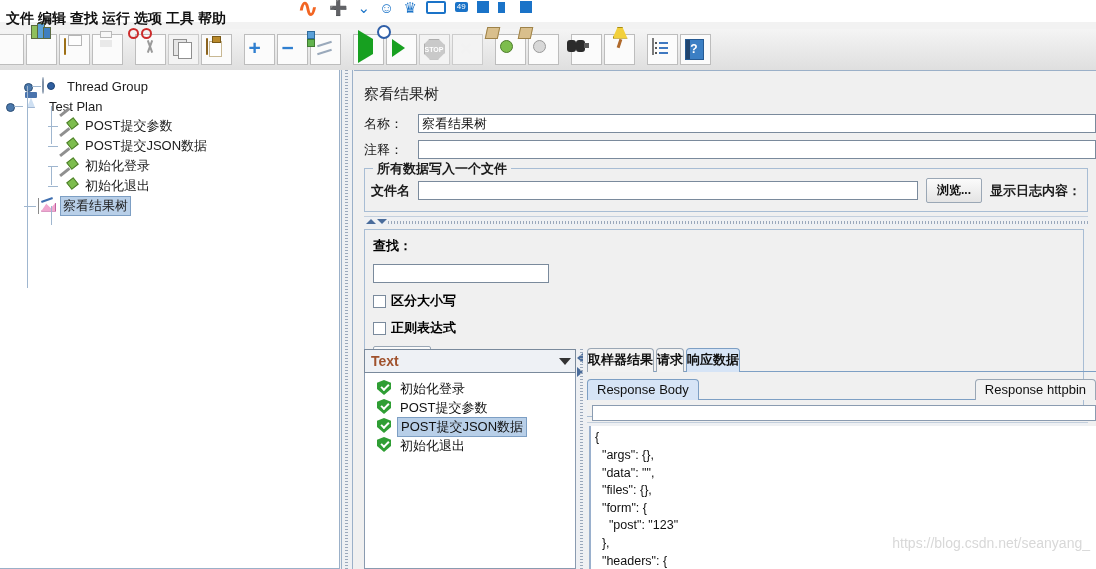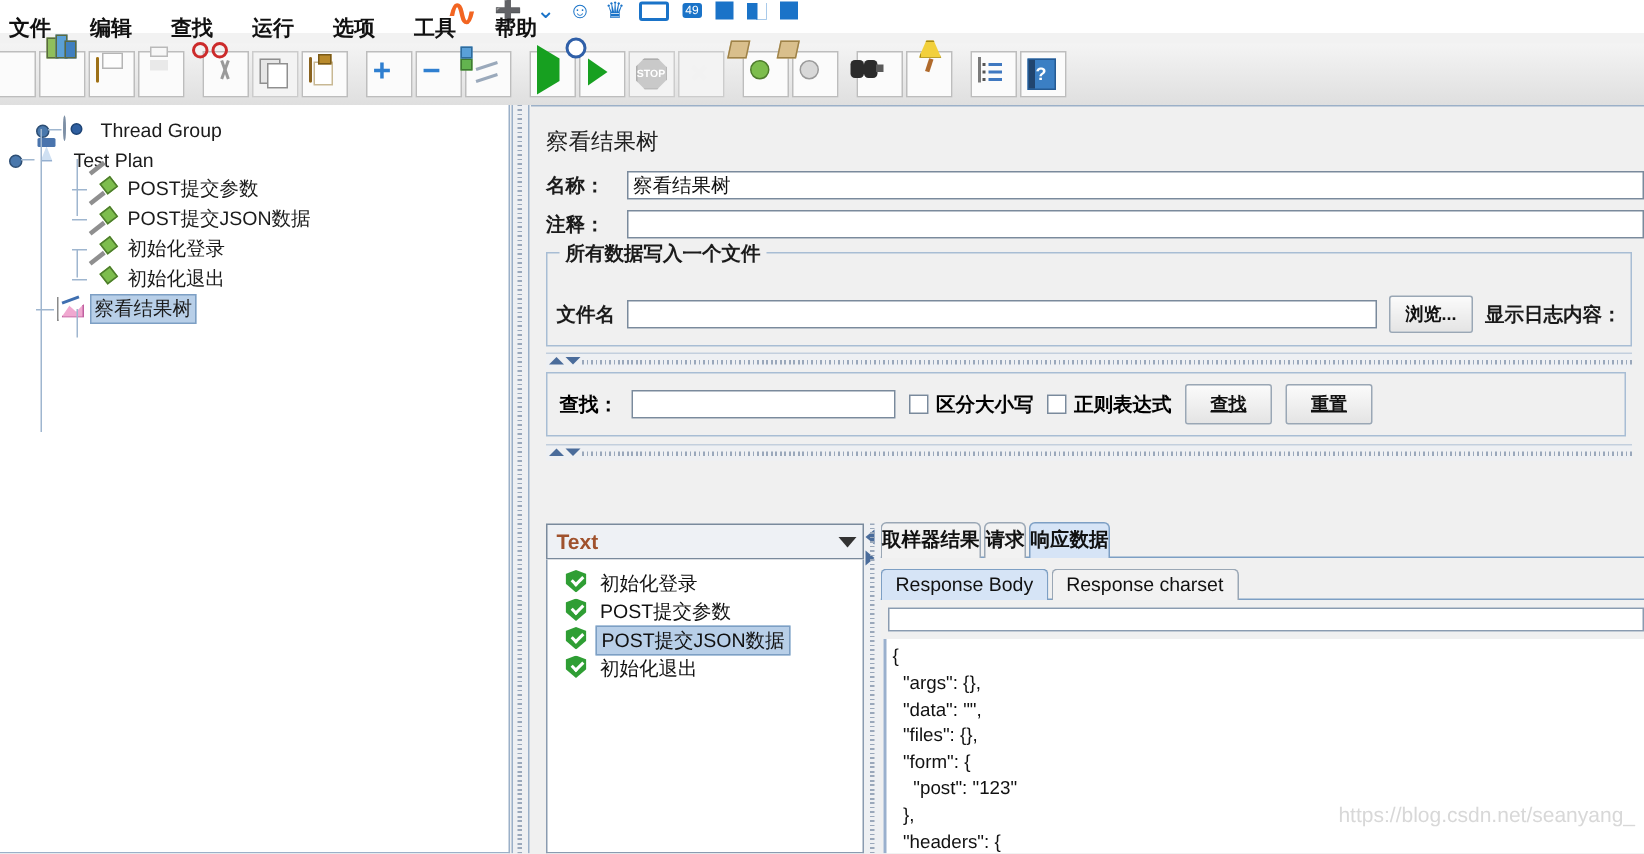--- a/index.html
+++ b/index.html
@@ -18,21 +18,21 @@
   .bs-orange{color:#f26522;font-size:26px;font-weight:bold;line-height:1;margin-right:2px;transform:translateY(1px);}
   .bs-sq{width:12px;height:12px;background:#1a73c8;display:inline-block;}
   .bs-sq2{width:13px;height:11px;background:#1a73c8;display:inline-block;
       box-shadow:inset -6px 0 0 #ffffff, inset -7px 0 0 #1a73c8;}
   .bs-badge{display:inline-block;background:#1a73c8;color:#fff;font-size:8px;
       padding:1px 2px;border-radius:2px;line-height:1;}
   .bs-pill{display:inline-block;width:16px;height:9px;border:2px solid #1a73c8;border-radius:2px;}
 
   
   .menubar{position:absolute;left:0;top:9px;height:20px;display:flex;align-items:center;
-     padding-left:4px;gap:22px;font-size:14px;font-weight:bold;color:#111;z-index:5;}
+     padding-left:4px;font-size:14px;font-weight:bold;color:#111;z-index:5;}
   .menubar .mi{cursor:default;padding:1px 2px;}
 
   
   .toolbar{position:absolute;left:0;top:29px;width:1096px;height:41px;
     background:linear-gradient(#f4f4f4,#dfdfdf);border-bottom:1px solid #8a9bb0;}
   .tb-inner{position:absolute;left:-8px;top:3px;display:flex;align-items:center;height:35px;}
   .tb-btn{width:31px;height:31px;margin:0 1px;background:#fbfbfb;border:1px solid #bdbdbd;
      display:flex;align-items:center;justify-content:center;position:relative;box-sizing:border-box;}
   .tb-sep{width:10px;height:31px;}
   .tb-btn.flat{background:#f3f3f3;border-color:#cccccc;}
@@ -138,42 +138,42 @@
   .ic-shield{width:14px;height:15px;position:relative;}
   .ic-shield:before{content:"";position:absolute;left:0;top:0;width:14px;height:15px;background:#2f9e34;
      clip-path:polygon(50% 0,100% 18%,100% 60%,50% 100%,0 60%,0 18%);border-radius:2px;}
   .ic-shield:after{content:"";position:absolute;left:4px;top:4px;width:6px;height:3px;border-left:2px solid #fff;border-bottom:2px solid #fff;transform:rotate(-45deg);}
 
   
   .right{position:absolute;left:354px;top:0;width:742px;height:499px;background:#f0f0f0;
     border-top:1px solid #9bb0c8;box-sizing:border-box;}
   .panel-title{font-size:15px;color:#222;padding:14px 0 10px 10px;}
   .formrow{display:flex;align-items:center;padding:0 0 7px 10px;}
-  .formlabel{font-size:13px;font-weight:bold;color:#1b1b1b;width:54px;flex:0 0 auto;}
+  .formlabel{font-size:13px;font-weight:normal;color:#1b1b1b;width:54px;flex:0 0 auto;}
   .tfield{flex:1 1 auto;height:19px;background:#fff;border:1px solid #7a8a9c;
      font-size:13px;color:#111;padding:0 3px;box-sizing:border-box;line-height:18px;overflow:hidden;white-space:nowrap;}
 
-  .group{margin:2px 8px 0 10px;border:1px solid #a8bdd4;position:relative;padding:28px 6px 8px 6px;}
+  .group{margin:2px 8px 0 10px;border:1px solid #a8bdd4;position:relative;padding:9px 6px 8px 6px;}
   .group-title{position:absolute;left:8px;top:-9px;background:#f0f0f0;padding:0 4px;font-size:13px;font-weight:bold;color:#1b1b1b;}
   .filerow{display:flex;align-items:center;gap:8px;}
   .filelabel{font-size:13px;font-weight:bold;color:#1b1b1b;}
   .btn{background:linear-gradient(#fbfbfb,#e4e4e4);border:1px solid #9aa7b5;border-radius:2px;
      font-size:12px;font-weight:bold;color:#111;padding:3px 10px;min-width:52px;text-align:center;box-sizing:border-box;}
   .btn u{text-decoration:underline;}
   .lbl-bold{font-size:13px;font-weight:bold;color:#1b1b1b;white-space:nowrap;}
 
   .splith{position:relative;height:10px;margin:4px 8px 0 10px;background:#eef0f3;border-top:1px solid #c3cfdd;}
   .splith .dots{position:absolute;left:24px;right:0;top:4px;height:3px;
      background-image:repeating-linear-gradient(to right,#9aa8bb 0 1px,transparent 1px 3px);}
   .tri{position:absolute;top:2px;width:0;height:0;border-left:5px solid transparent;border-right:5px solid transparent;}
   .tri.up{left:2px;border-bottom:5px solid #4a6c9b;}
   .tri.dn{left:13px;border-top:5px solid #4a6c9b;}
 
   .searchbar{margin:2px 12px 0 10px;border:1px solid #a8bdd4;background:#f0f0f0;
-     display:flex;align-items:center;gap:9px;padding:7px 8px;}
+     display:flex;align-items:flex-start;gap:9px;padding:7px 8px;flex-direction:column;}
   .slabel{font-size:13px;font-weight:bold;}
   .sfield{width:176px;height:19px;background:#fff;border:1px solid #7a8a9c;box-sizing:border-box;}
   .cbx{width:13px;height:13px;background:#fff;border:1px solid #7a8a9c;display:inline-block;box-sizing:border-box;}
   .cbwrap{display:flex;align-items:center;gap:5px;}
 
   
   .lower{position:absolute;left:10px;right:0;top:278px;bottom:0;display:flex;}
   .leftcol{width:212px;flex:0 0 auto;display:flex;flex-direction:column;}
   .combo{height:24px;background:#eef1f5;border:1px solid #7a8a9c;display:flex;align-items:center;
      justify-content:space-between;padding:0 4px 0 6px;box-sizing:border-box;font-size:14px;color:#a0522d;font-weight:bold;}
@@ -188,21 +188,21 @@
      background-image:repeating-linear-gradient(#9aa8bb 0 1px,transparent 1px 3px);}
   .vsplit2 .tri2{position:absolute;left:1px;width:0;height:0;border-top:5px solid transparent;border-bottom:5px solid transparent;}
   .vsplit2 .t1{top:4px;border-right:6px solid #4a6c9b;}
   .vsplit2 .t2{top:18px;border-left:6px solid #4a6c9b;}
 
   .rightcol{flex:1 1 auto;display:flex;flex-direction:column;min-width:0;}
   .tabs{display:flex;align-items:flex-end;height:22px;gap:2px;border-bottom:1px solid #7d9fc4;}
   .tab{background:#f2f2f2;border:1px solid #9aa7b5;border-bottom:none;border-radius:4px 4px 0 0;
      font-size:13px;font-weight:bold;padding:2px 0 3px;color:#111;position:relative;top:1px;}
   .tab.active{background:#d6e4f6;border-color:#7d9fc4;}
-  .tabs2{display:flex;align-items:flex-end;height:21px;gap:2px;margin-top:6px;border-bottom:1px solid #7d9fc4;}
+  .tabs2{display:flex;align-items:flex-end;height:21px;gap:2px;margin-top:6px;border-bottom:1px solid #7d9fc4;justify-content:space-between;}
   .tab2{background:#f2f2f2;border:1px solid #9aa7b5;border-bottom:none;border-radius:4px 4px 0 0;
      font-size:13px;padding:2px 9px 3px;color:#111;position:relative;top:1px;}
   .tab2.active{background:#d6e4f6;border-color:#7d9fc4;}
   .findfield{margin:5px 0 0 5px;height:22px;background:#fff;border:1px solid #8a9bb0;box-sizing:border-box;}
   .body-area{flex:1 1 auto;margin:5px 0 0 2px;background:#fff;border-left:2px solid #9ab0cd;
      font-family:"Liberation Sans","DejaVu Sans",sans-serif;font-size:12.5px;color:#111;
      padding:3px 0 0 4px;overflow:hidden;white-space:pre;line-height:17.6px;}
 
   .watermark{position:absolute;right:6px;bottom:18px;color:#d8d8d8;font-size:14px;z-index:50;pointer-events:none;}
 </style>
@@ -458,21 +458,21 @@
         </div>
 
         <div class="rightcol">
           <div class="tabs">
             <div class="tab">取样器结果</div>
             <div class="tab">请求</div>
             <div class="tab active">响应数据</div>
           </div>
           <div class="tabs2">
             <div class="tab2 active">Response Body</div>
-            <div class="tab2">Response charset</div>
+            <div class="tab2">Response httpbin</div>
           </div>
           <div class="findfield"></div>
           <div class="body-area">{
   "args": {},
   "data": "",
   "files": {},
   "form": {
     "post": "123"
   },
   "headers": {

